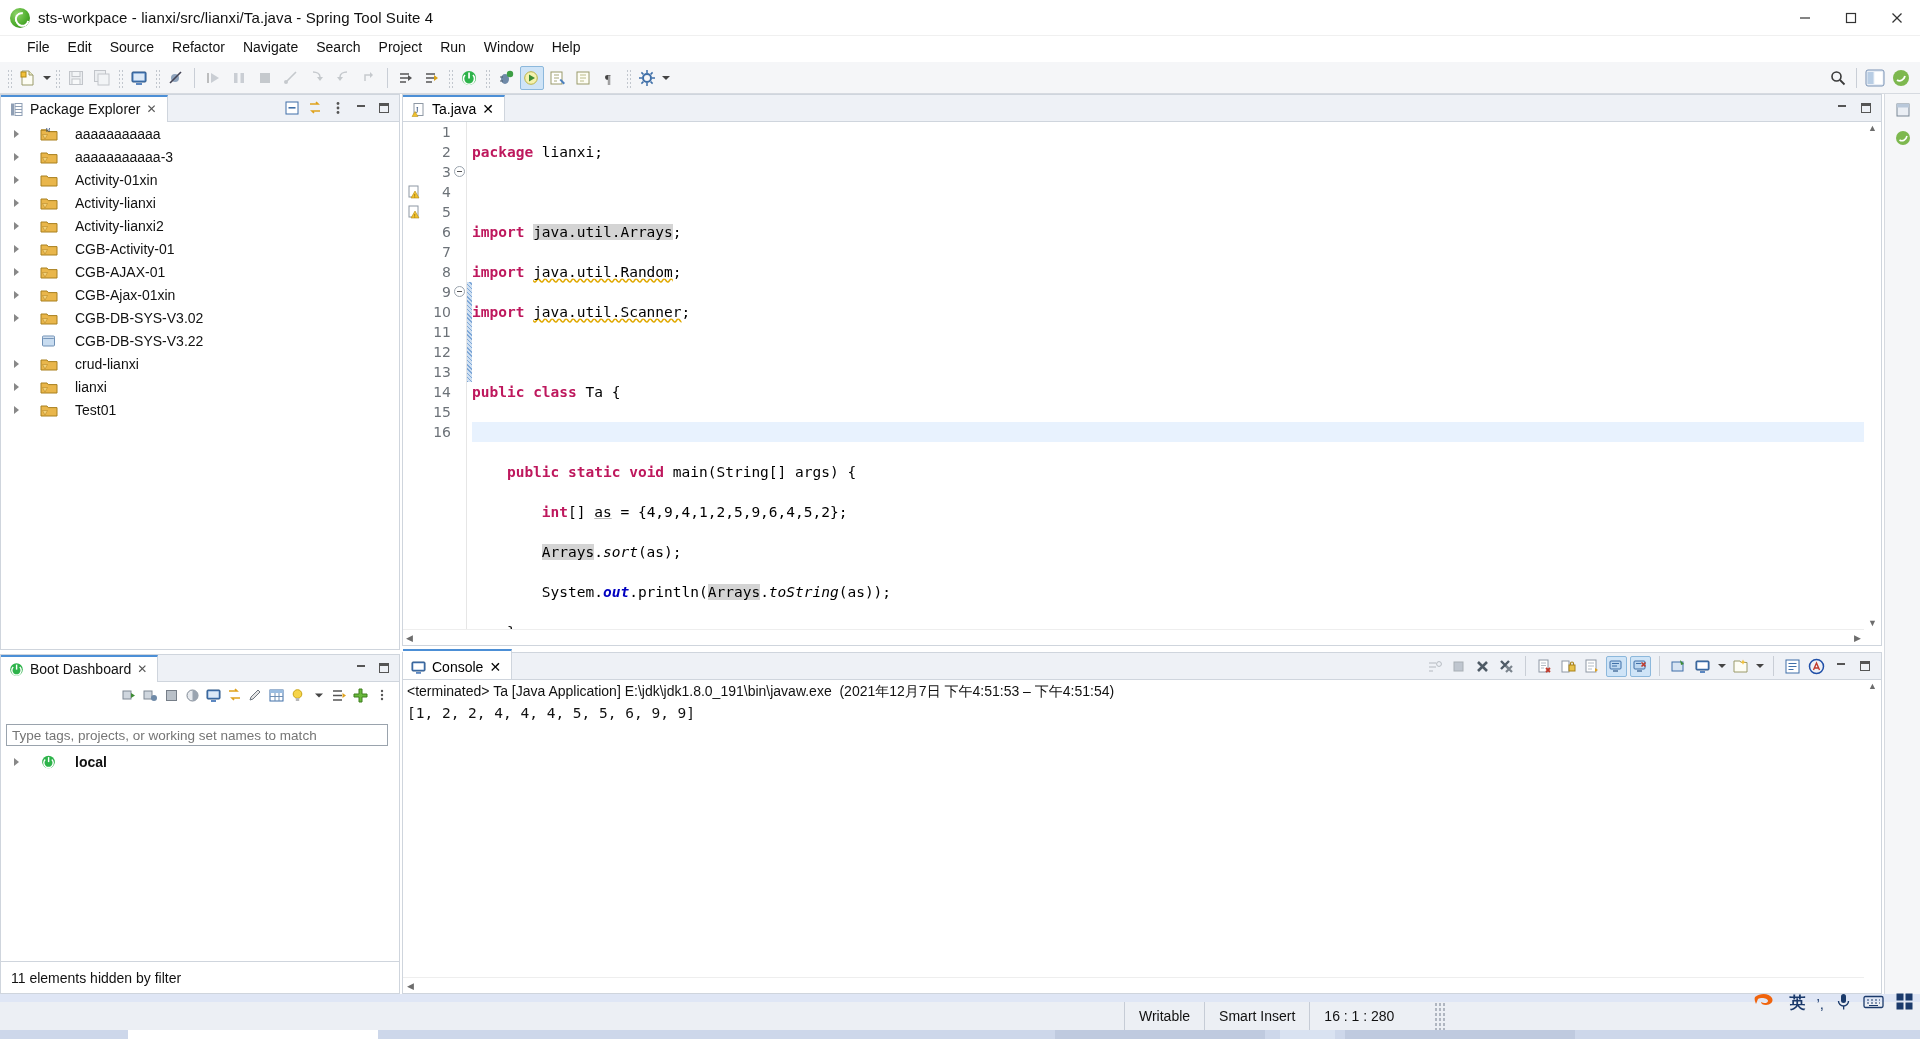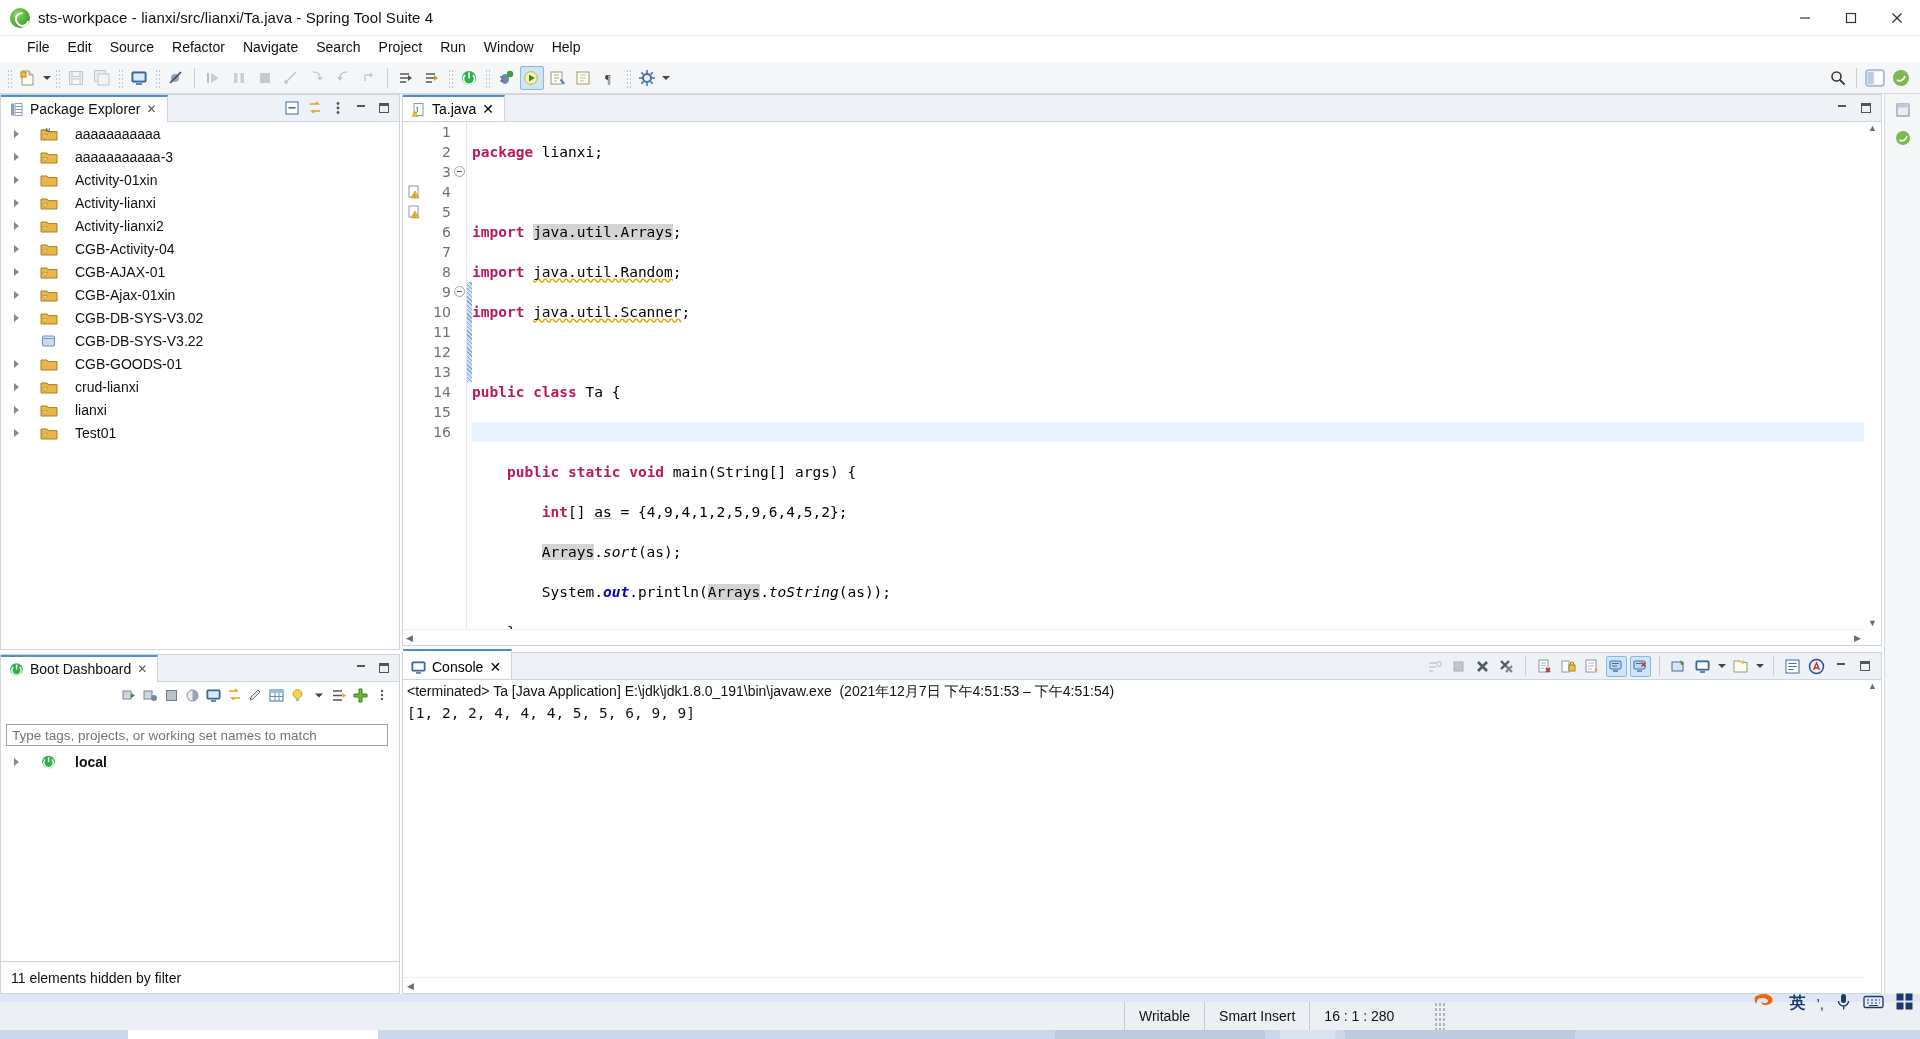--- a/index.html
+++ b/index.html
@@ -511,21 +511,21 @@
           <span>Activity-lianxi2</span>
         </div>
         <div class="tree-row">
           <span class="twisty"></span>
           <span class="prj-ico">
             <svg width="18" height="16" viewBox="0 0 18 16">
                 <path d="M1 4h6l1.2 1.6H17V14H1z" fill="#e9b64b" stroke="#a9801f"></path>
                 <path d="M2.5 8.5l2.5 4.5 2.5-4.5z" fill="#f2d27a" stroke="#b8892a" stroke-width=".6"></path>
               </svg>
           </span>
-          <span>CGB-Activity-04</span>
+          <span>CGB-Activity-01</span>
         </div>
         <div class="tree-row">
           <span class="twisty"></span>
           <span class="prj-ico">
             <svg width="18" height="16" viewBox="0 0 18 16">
                 <path d="M1 4h6l1.2 1.6H17V14H1z" fill="#e9b64b" stroke="#a9801f"></path>
                 <path d="M2.5 8.5l2.5 4.5 2.5-4.5z" fill="#f2d27a" stroke="#b8892a" stroke-width=".6"></path>
               </svg>
           </span>
           <span>CGB-AJAX-01</span>
@@ -552,29 +552,20 @@
         </div>
         <div class="tree-row">
           <span class="twisty none"></span>
           <span class="prj-ico">
             <svg width="18" height="16" viewBox="0 0 18 16">
                 <rect x="2.5" y="4" width="12" height="9" rx="1" fill="#c8dcf0" stroke="#6f90b5"></rect>
                 <rect x="2.5" y="3" width="12" height="2.4" rx="1" fill="#dce9f7" stroke="#6f90b5"></rect>
               </svg>
           </span>
           <span>CGB-DB-SYS-V3.22</span>
-        </div>
-        <div class="tree-row">
-          <span class="twisty"></span>
-          <span class="prj-ico">
-            <svg width="18" height="16" viewBox="0 0 18 16">
-                <path d="M1 4h6l1.2 1.6H17V14H1z" fill="#e9b64b" stroke="#a9801f"></path>
-              </svg>
-          </span>
-          <span>CGB-GOODS-01</span>
         </div>
         <div class="tree-row">
           <span class="twisty"></span>
           <span class="prj-ico">
             <svg width="18" height="16" viewBox="0 0 18 16">
                 <path d="M1 4h6l1.2 1.6H17V14H1z" fill="#e9b64b" stroke="#a9801f"></path>
                 <path d="M2.5 8.5l2.5 4.5 2.5-4.5z" fill="#f2d27a" stroke="#b8892a" stroke-width=".6"></path>
               </svg>
           </span>
           <span>crud-lianxi</span>

